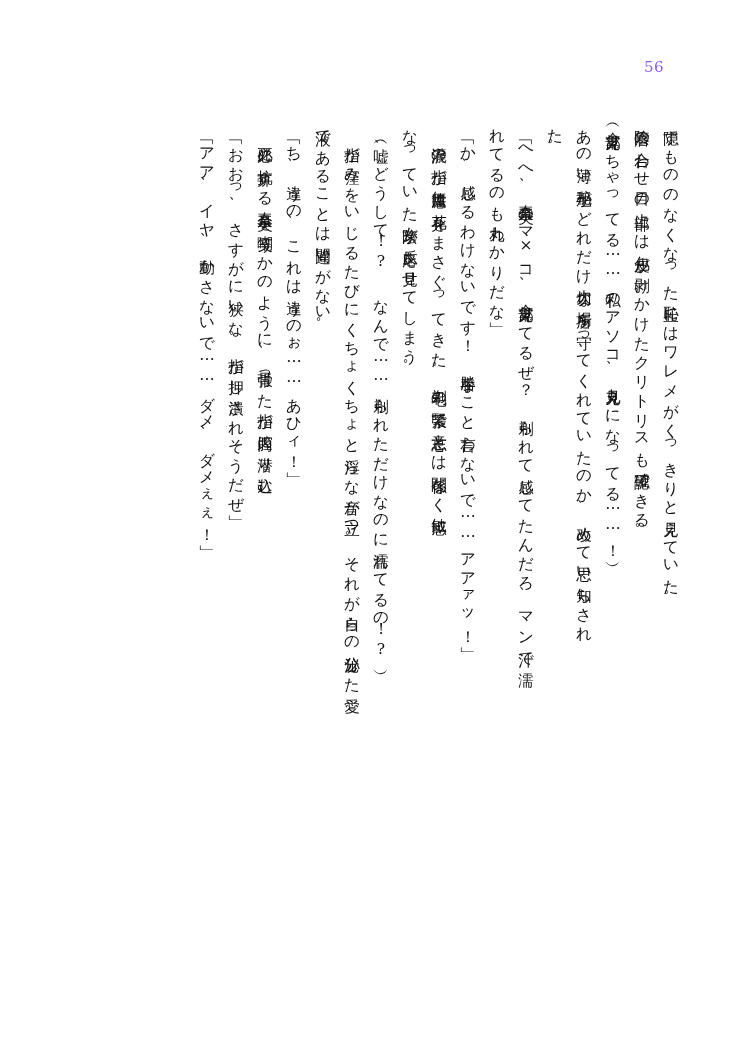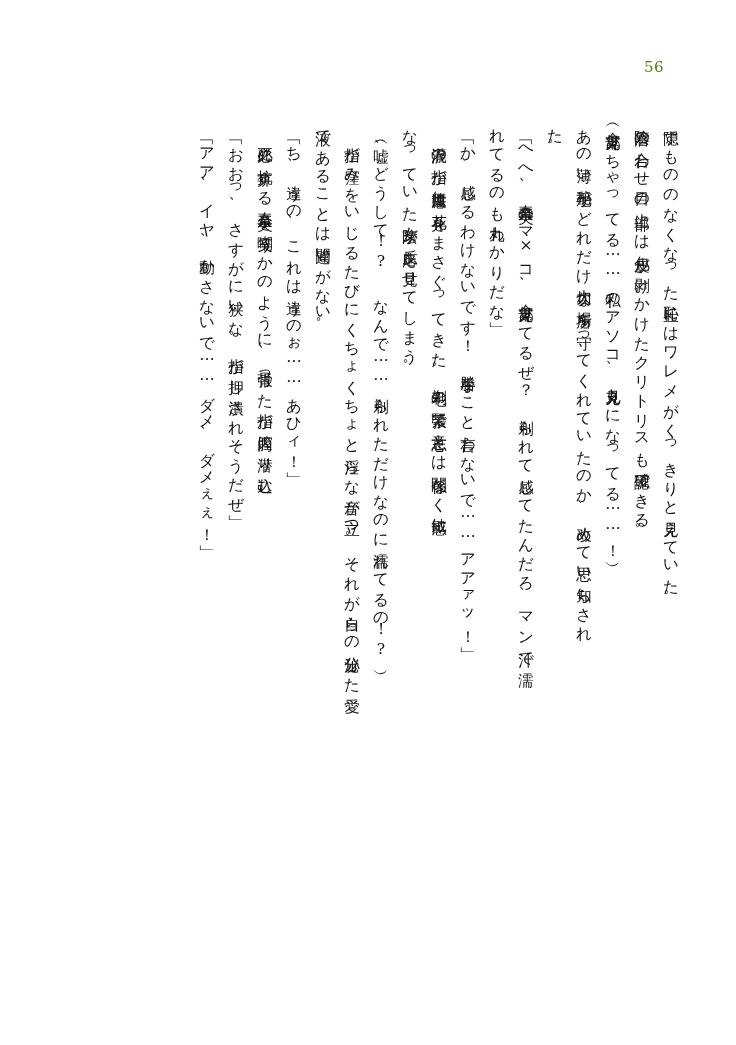--- a/index.html
+++ b/index.html
@@ -21,21 +21,21 @@
     width: 736px;
     height: 1045px;
     background: #ffffff;
   }
   .page-number {
     position: absolute;
     top: 58px;
     right: 72px;
     font-size: 15px;
     letter-spacing: 0.5px;
-    color: #4d7c0f;
+    color: #8b5cf6;
     font-family: "DejaVu Serif", "Liberation Serif", serif;
   }
   .text-body {
     position: absolute;
     top: 118px;
     left: 60px;
     right: 58px;
     height: 830px;
     display: flex;
     flex-direction: row-reverse;

